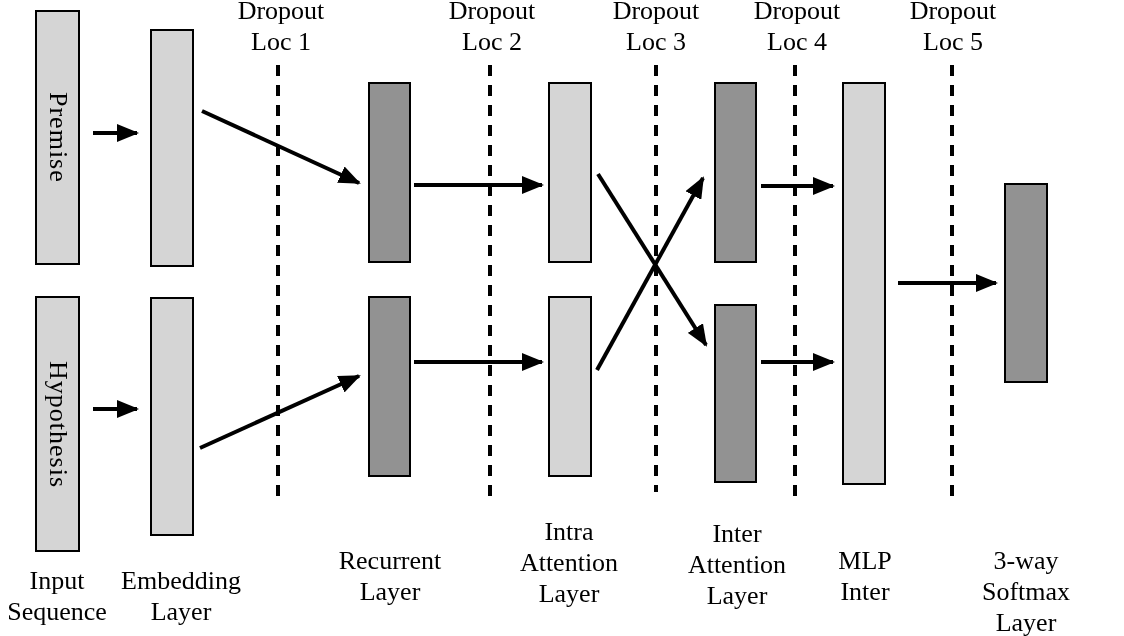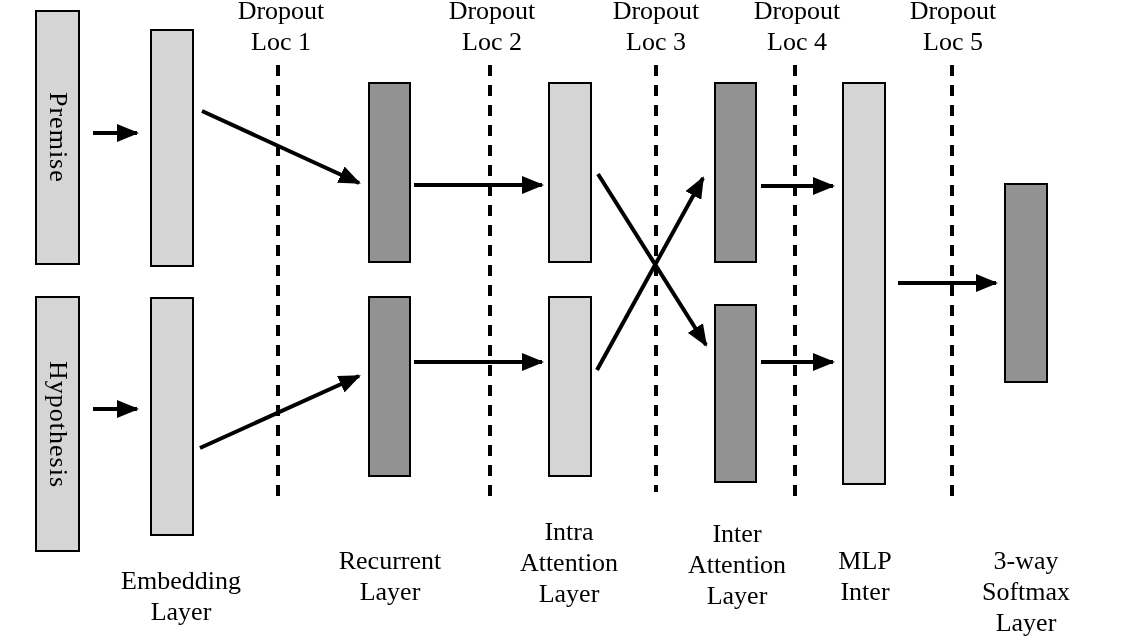--- a/index.html
+++ b/index.html
@@ -117,20 +117,22 @@
 Loc 1</div>
   <div class="caption" style="left:492px; top:-5px;">Dropout
 Loc 2</div>
   <div class="caption" style="left:656px; top:-5px;">Dropout
 Loc 3</div>
   <div class="caption" style="left:797px; top:-5px;">Dropout
 Loc 4</div>
   <div class="caption" style="left:953px; top:-5px;">Dropout
 Loc 5</div>
 
+  <div class="caption" style="left:57px;  top:565px;">Input
+Sequence</div>
   <div class="caption" style="left:181px; top:565px;text-align:center;">Embedding
 Layer</div>
   <div class="caption" style="left:390px; top:545px;">Recurrent
 Layer</div>
   <div class="caption" style="left:569px; top:516px;">Intra
 Attention
 Layer</div>
   <div class="caption" style="left:737px; top:518px;">Inter
 Attention
 Layer</div>

